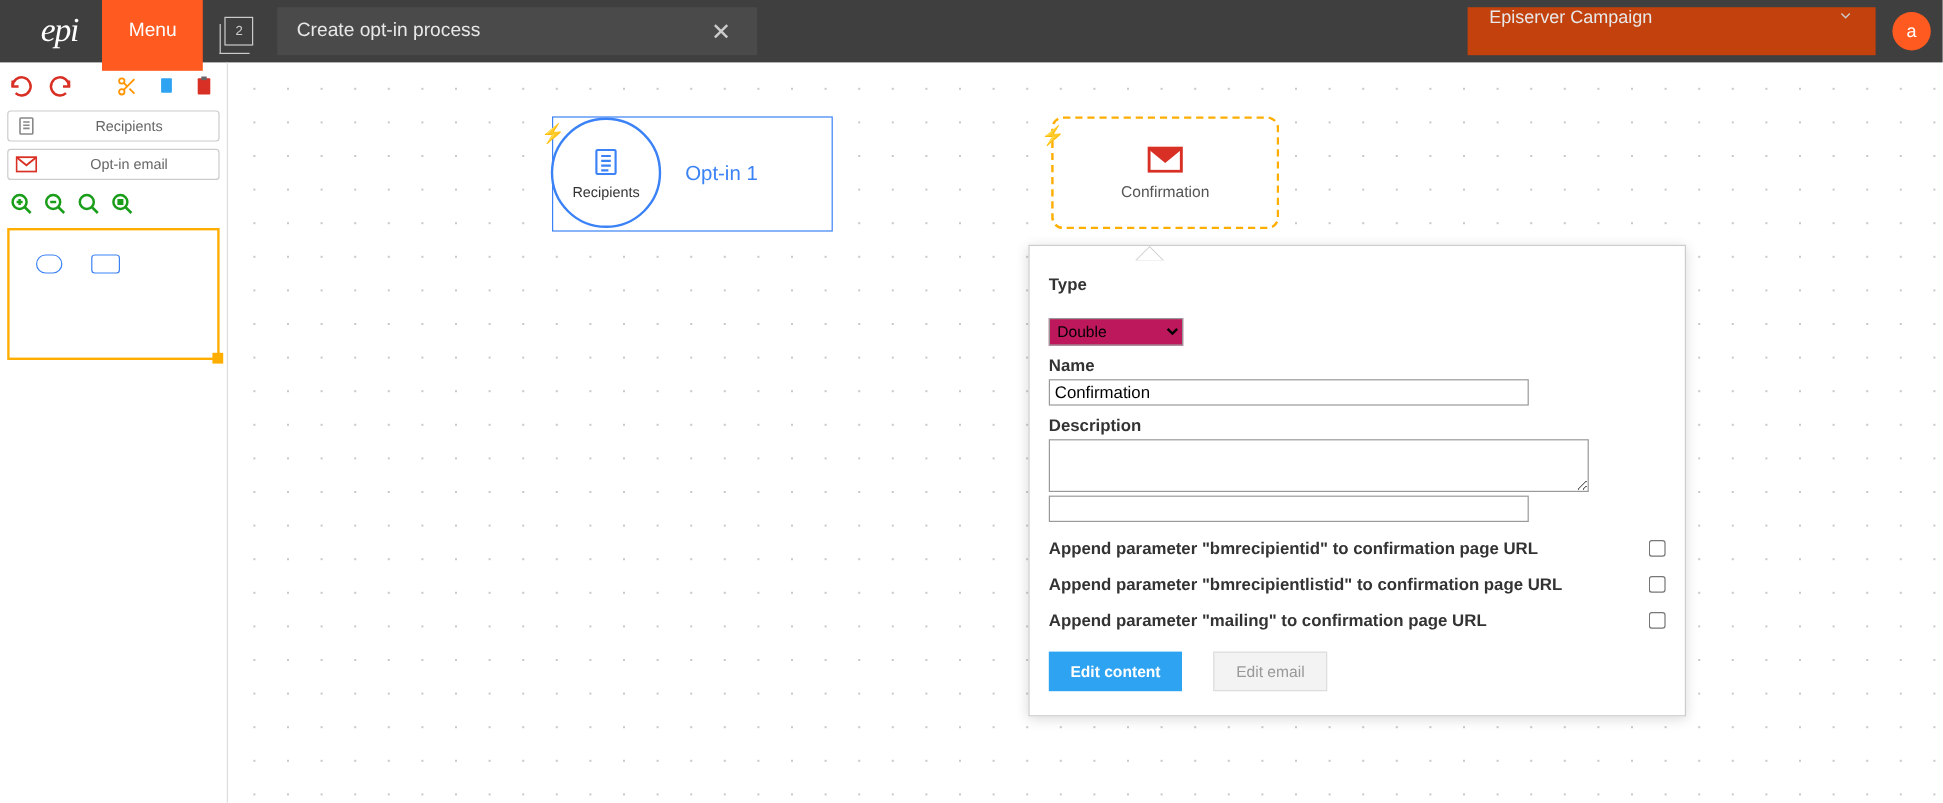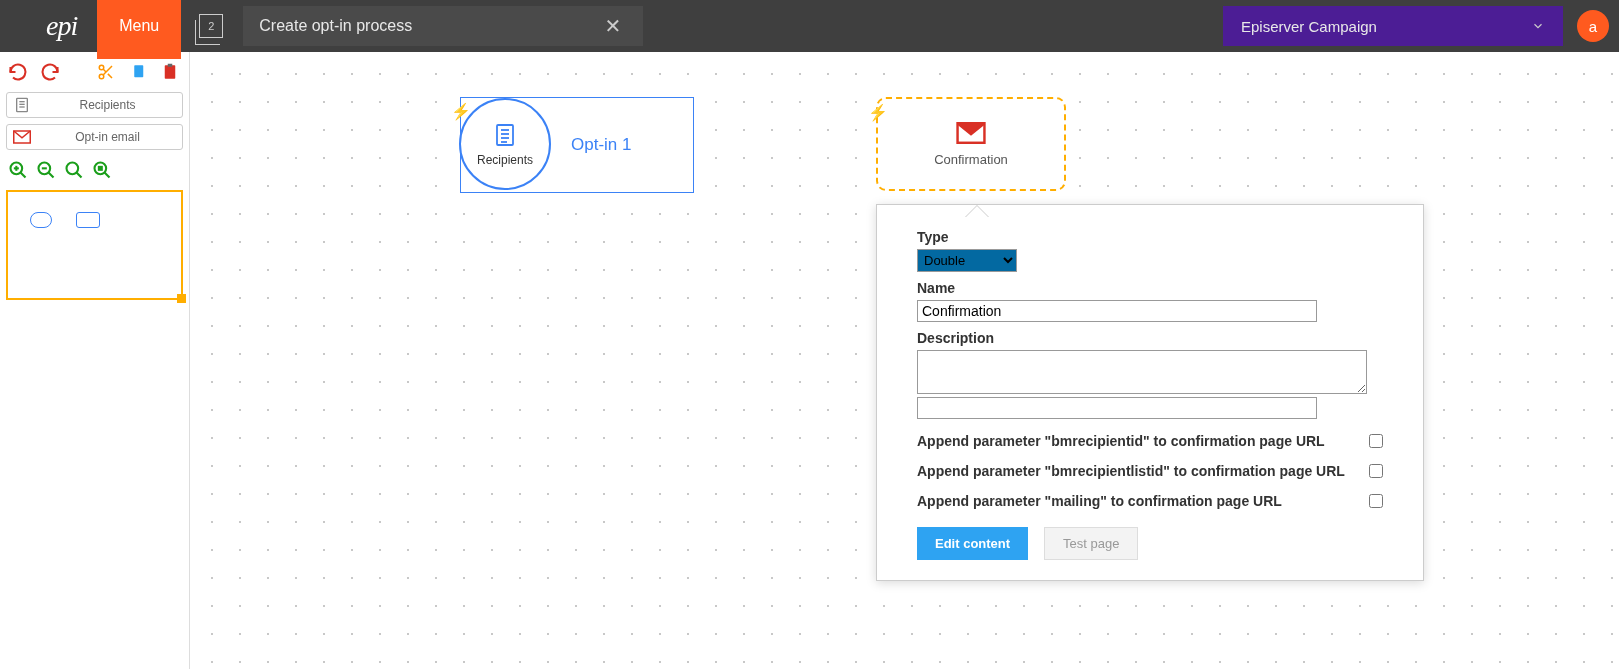--- a/index.html
+++ b/index.html
@@ -1,28 +1,28 @@
 <!DOCTYPE html>
 <html><head>
 <meta charset="utf-8">
 <style>
 * { box-sizing: border-box; margin: 0; padding: 0; }
 body { font-family: Arial, Helvetica, sans-serif; font-size: 13px; color: #333; overflow: hidden; width: 1619px; height: 669px; background: #fff; }
 
 
 .topbar { height: 52px; background: #3f3f3f; display: flex; align-items: center; padding: 0 10px; color: #fff; }
-.logo { font-style: italic; font-size: 28px; font-weight: 300; margin: 0 20px 0 36px; letter-spacing: -1px; font-family: cursive; }
+.logo { font-style: italic; font-size: 28px; font-weight: 300; margin: 0 20px 0 24px; letter-spacing: -1px; font-family: cursive; }
 .menu-btn { background: #ff5a1f; color: #fff; border: none; padding: 24px 22px; font-size: 16px; cursor: pointer; }
 .doc-icon { margin-left: 18px; width: 24px; height: 24px; border: 1.5px solid #ccc; position: relative; display: flex; align-items: center; justify-content: center; font-size: 11px; color: #ccc; }
 .doc-icon::before { content: ''; position: absolute; left: -5px; top: 5px; width: 24px; height: 24px; border: 1.5px solid #ccc; border-right: none; border-top: none; }
 .tab { margin-left: 20px; background: #4a4a4a; display: flex; align-items: center; height: 40px; padding: 0 16px; min-width: 400px; }
 .tab-title { color: #e8e8e8; font-size: 16px; flex: 1; }
 .tab-close { color: #ccc; font-size: 20px; cursor: pointer; padding: 0 6px; }
 .spacer { flex: 1; }
-.product { background: #4c1d95; height: 40px; display: flex; align-items: center; padding: 0 18px; font-size: 15px; color: #e8e8e8; min-width: 340px; }
+.product { background: #c2410c; height: 40px; display: flex; padding: 0 18px; font-size: 15px; color: #e8e8e8; min-width: 340px; }
 .product-chev { color: #ccc; margin-left: auto; }
 .avatar { width: 32px; height: 32px; border-radius: 50%; background: #ff5a1f; color: #fff; display: flex; align-items: center; justify-content: center; margin-left: 14px; font-size: 15px; }
 
 
 .main { display: flex; height: calc(669px - 52px); }
 .sidebar { width: 190px; border-right: 1px solid #ddd; display: flex; flex-direction: column; padding: 6px; gap: 6px; }
 .toolbar-row { display: flex; gap: 12px; align-items: center; padding: 4px 2px; }
 .ico { width: 20px; height: 20px; display: flex; align-items: center; justify-content: center; cursor: pointer; }
 .pal-item { border: 1px solid #ccc; border-radius: 3px; display: flex; align-items: center; padding: 3px 6px; gap: 8px; cursor: grab; background: #fff; }
 .pal-item .pal-icon { width: 18px; height: 18px; display: flex; align-items: center; justify-content: center; }
@@ -44,30 +44,30 @@
 .file-icon { color: #3b82f6; }
 .circle-label { font-size: 12px; color: #333; }
 .optin-label { position: absolute; left: 110px; top: 50%; transform: translateY(-50%); color: #3b82f6; font-size: 17px; text-align: right; }
 
 
 .node-conf { left: 686px; top: 45px; width: 190px; height: 94px; border: 2px dashed #ffae00; border-radius: 10px; display: flex; flex-direction: column; align-items: center; justify-content: center; gap: 8px; }
 .mail-icon { color: #d93025; }
 .conf-label { font-size: 13px; color: #555; }
 
 
-.popup { position: absolute; left: 686px; top: 152px; width: 548px; background: #fff; border: 1px solid #ccc; box-shadow: 0 2px 10px rgba(0,0,0,0.15); padding: 16px 40px 20px; }
+.popup { position: absolute; left: 667px; top: 152px; width: 548px; background: #fff; border: 1px solid #ccc; box-shadow: 0 2px 10px rgba(0,0,0,0.15); padding: 16px 16px 20px; }
 .popup::before { content: ''; position: absolute; top: -12px; left: 88px; border: 12px solid transparent; border-bottom-color: #ccc; }
 .popup::after { content: ''; position: absolute; top: -10px; left: 89px; border: 11px solid transparent; border-bottom-color: #fff; }
 .popup label { font-weight: bold; display: block; margin: 8px 0 4px; font-size: 14px; }
-.popup select { width: 100px; border: 1px solid #999; padding: 2px; font-size: 13px; background: #0369a1; }
+.popup select { width: 112px; border: 1px solid #999; padding: 2px; font-size: 13px; background: #be185d; margin-top: 16px; }
 .popup input[type="text"] { width: 400px; border: 1px solid #999; padding: 2px 4px; font-size: 14px; }
 .popup textarea { width: 450px; height: 44px; border: 1px solid #999; resize: both; font-size: 13px; padding: 2px 4px; }
 .chk-row { display: flex; align-items: center; justify-content: space-between; margin: 14px 0 0; font-weight: bold; font-size: 14px; }
 .chk-row input { width: 14px; height: 14px; }
-.btn-row { margin-top: 18px; display: flex; gap: 16px; }
+.btn-row { margin-top: 18px; display: flex; gap: 26px; }
 .btn-primary { background: #2ea3f2; color: #fff; border: none; padding: 8px 18px; font-weight: bold; font-size: 13px; cursor: pointer; }
 .btn-secondary { background: #f3f3f3; color: #999; border: 1px solid #ddd; padding: 8px 18px; font-size: 13px; cursor: pointer; }
 
 svg { display: block; }
 </style>
 </head>
 <body>
 
 <div class="topbar">
   <span class="logo">epi</span>
@@ -241,17 +241,17 @@
         <span>Append parameter "bmrecipientlistid" to confirmation page URL</span>
         <input type="checkbox" style="">
       </div>
       <div class="chk-row">
         <span>Append parameter "mailing" to confirmation page URL</span>
         <input type="checkbox" style="">
       </div>
 
       <div class="btn-row">
         <button class="btn-primary">Edit content</button>
-        <button class="btn-secondary">Test page</button>
+        <button class="btn-secondary">Edit email</button>
       </div>
     </div>
   </div>
 </div>
 
 </body></html>

